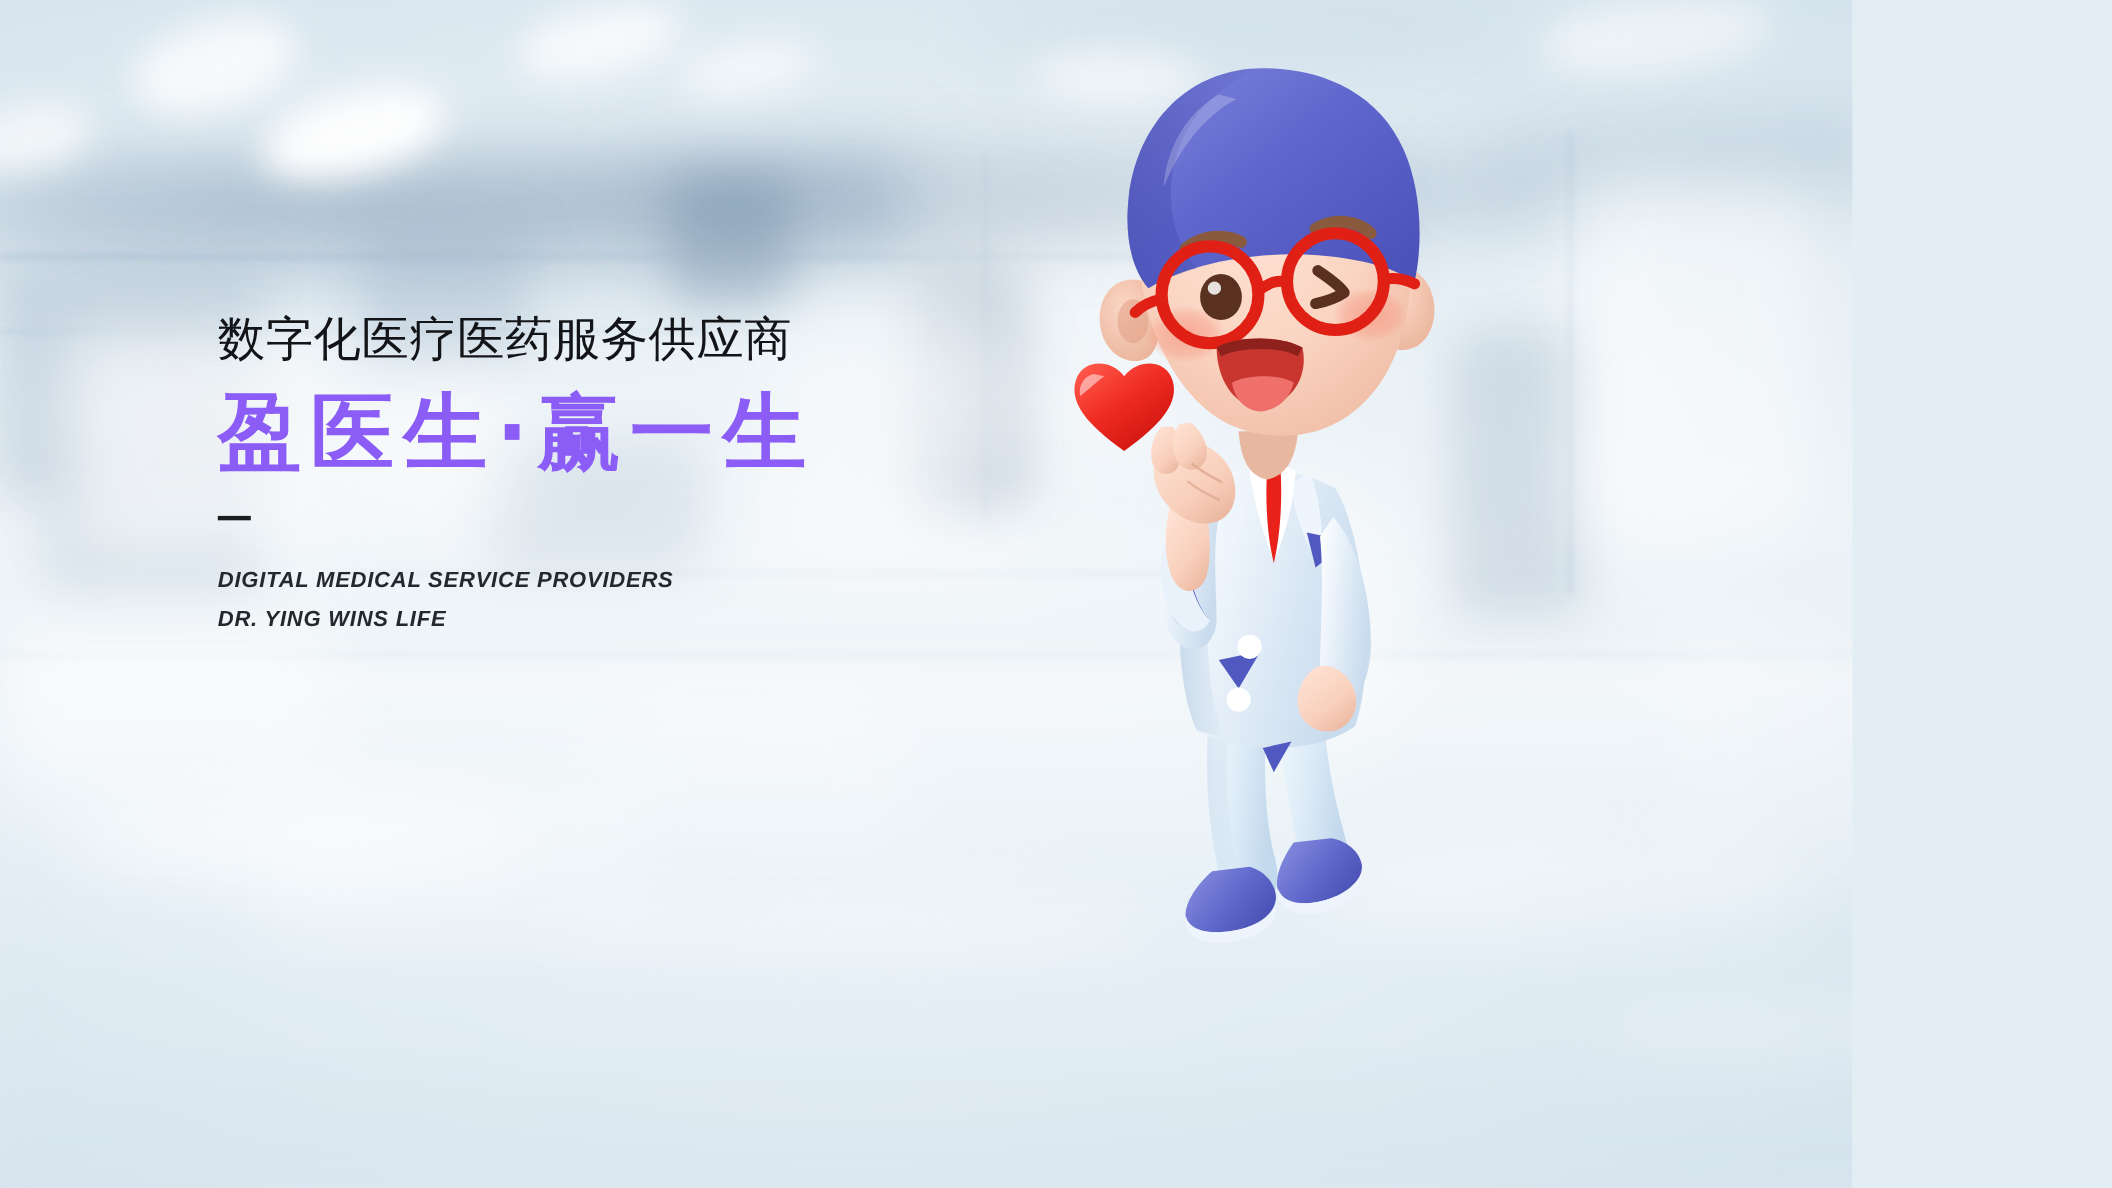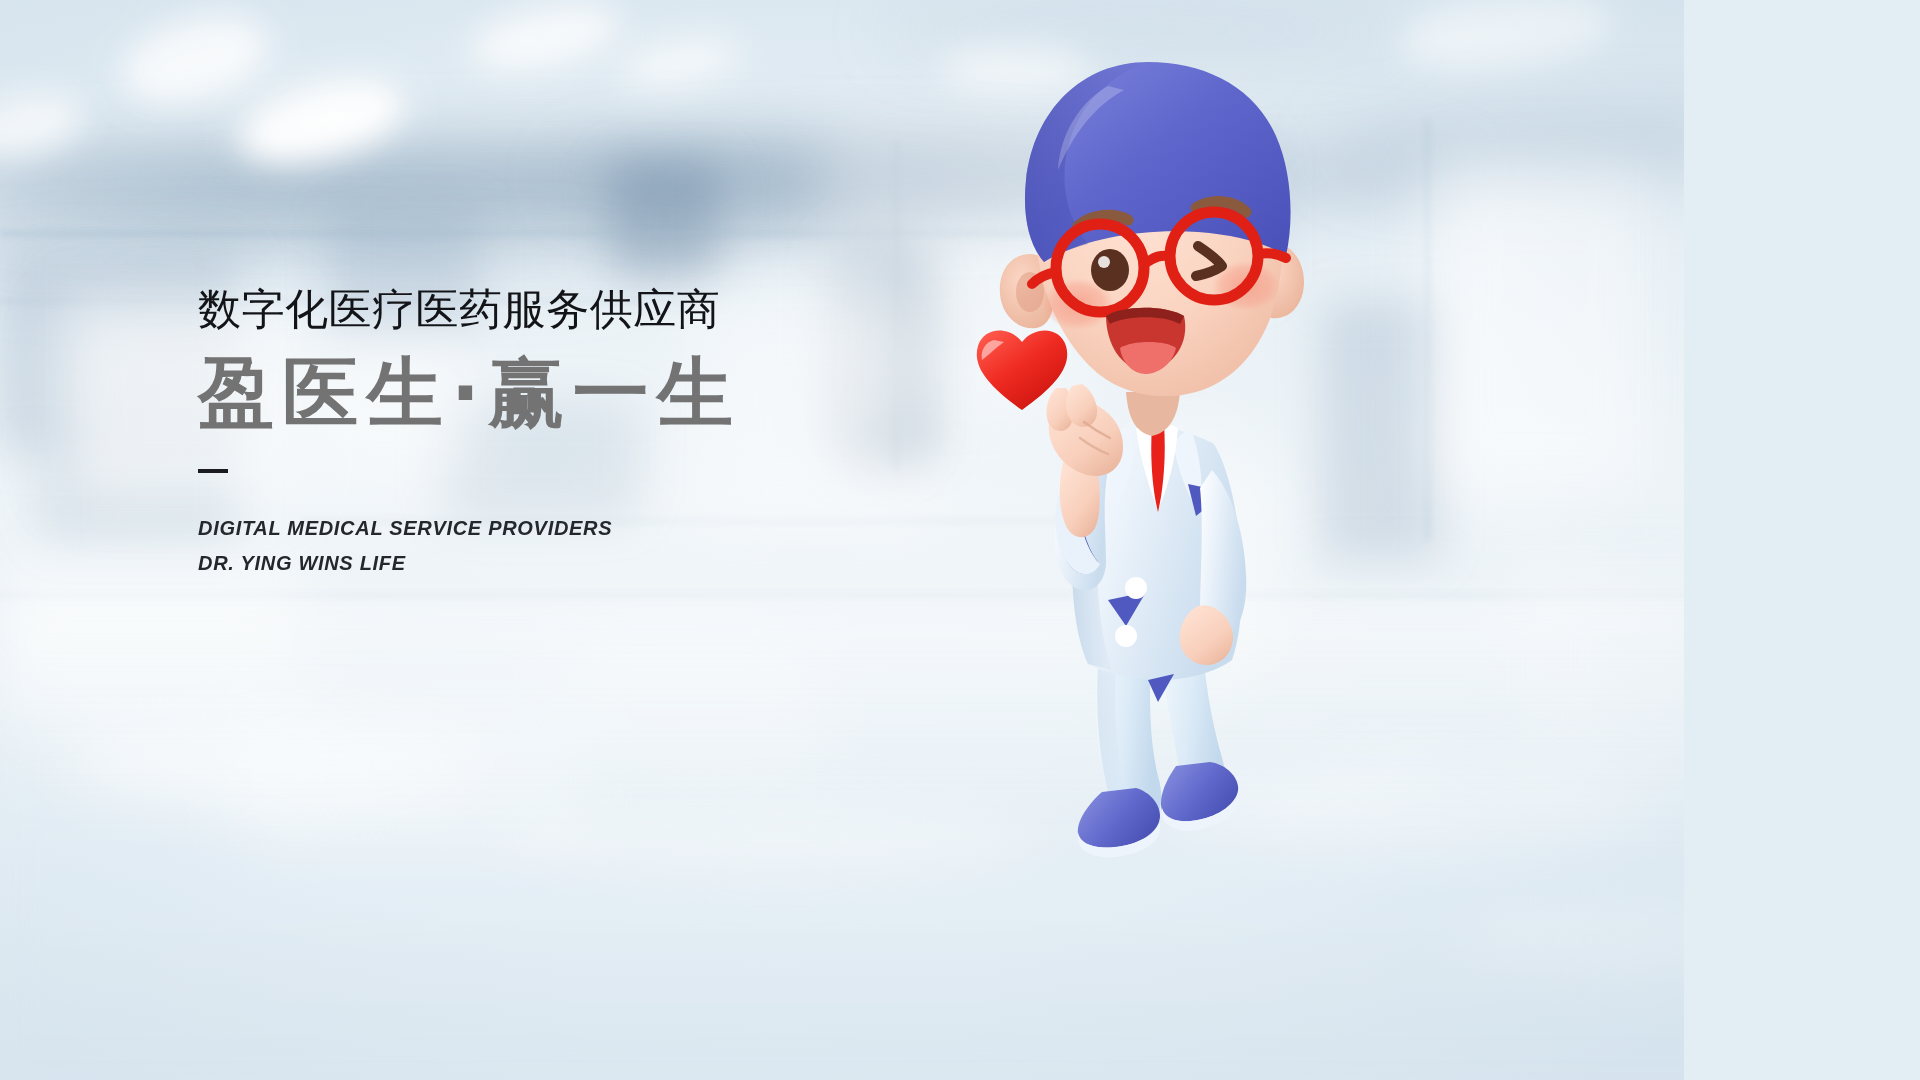--- a/index.html
+++ b/index.html
@@ -89,21 +89,21 @@
 
   
   .copy{position:absolute;left:198px;top:286px;width:760px;}
   .cn-sub{
     font-size:43px;line-height:1.1;color:#121417;letter-spacing:.012em;
     font-family:"DejaVu Sans","Liberation Sans",sans-serif;font-weight:400;
     white-space:nowrap;
   }
   .cn-main{
     margin-top:22px;
-    font-size:76px;line-height:1;color:#737373;font-weight:700;
+    font-size:76px;line-height:1;color:#8b5cf6;font-weight:700;
     letter-spacing:.11em;white-space:nowrap;
     font-family:"DejaVu Sans","Liberation Sans",sans-serif;
   }
   .divider{margin-top:38px;width:30px;height:4px;background:#1a1c1f;}
   .en-block{margin-top:38px;}
   .en-line{
     font-size:20px;line-height:1.75;color:#24282c;
     font-style:italic;font-weight:600;letter-spacing:.035em;white-space:nowrap;
     font-family:"Liberation Sans","DejaVu Sans",sans-serif;
   }

